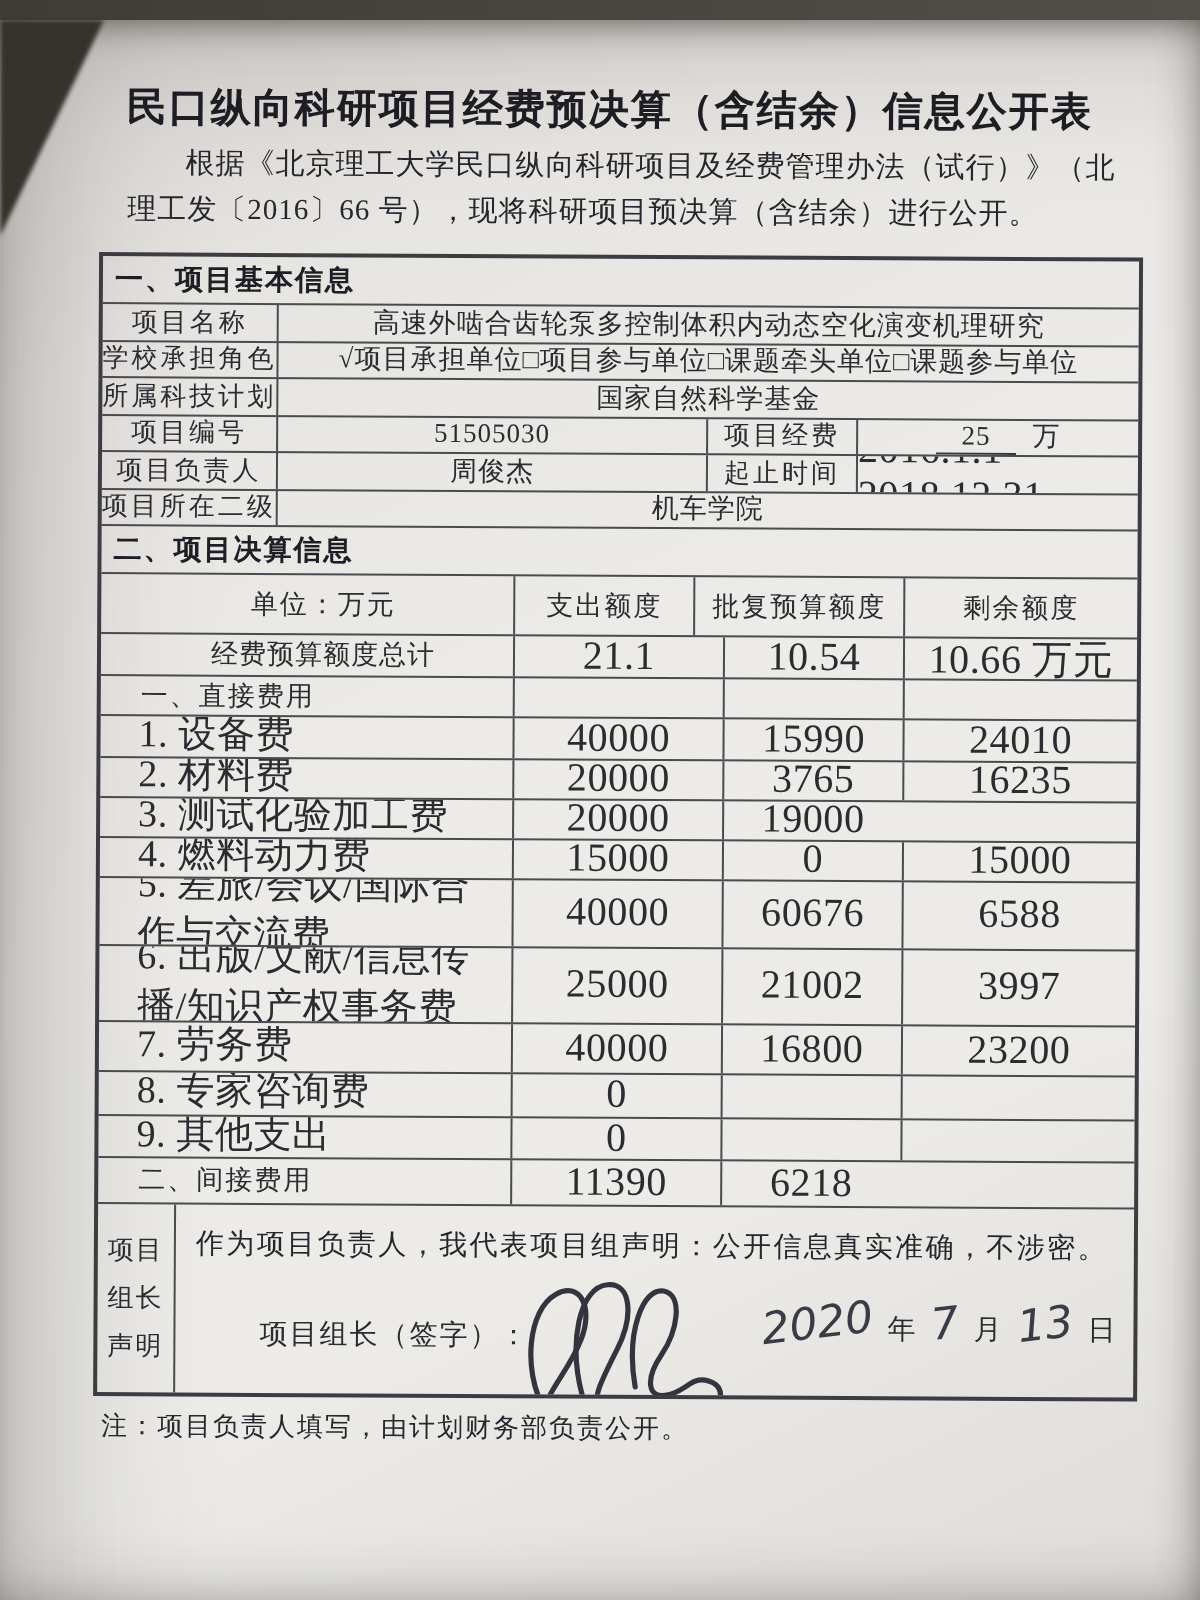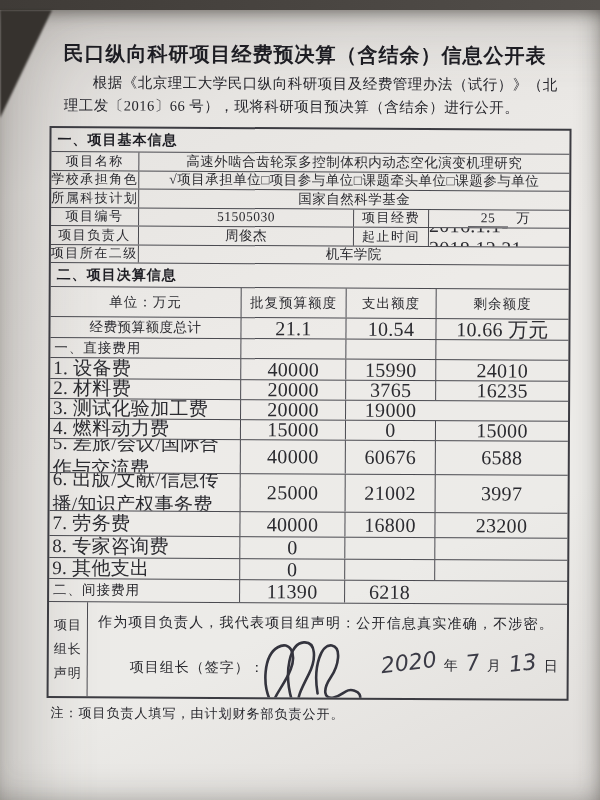--- a/index.html
+++ b/index.html
@@ -59,21 +59,21 @@
   .blabel{
     justify-content:flex-start;font-size:19px;letter-spacing:.3px;
     padding:1px 2px 1px 3px;line-height:1.3;text-align:left;
   }
   .dhead{justify-content:flex-start;padding-left:4px;font-size:13.5px;letter-spacing:1px;}
   .chead{font-size:13.5px;letter-spacing:1px;}
   
   .w87{width:87px;flex:none;}
   .w215{width:215px;flex:none;}
   .w75{width:75px;flex:none;}
-  .w162{width:190px;flex:none;}
+  .w162{width:190px;flex:none;margin-left:16px;}
   .w105{width:105px;flex:none;}
   .w90{width:90px;flex:none;}
   .w38{width:38px;flex:none;}
   .grow{flex:1;}
   
   .h-sec1{height:23px;}
   .h-basic{height:18.5px;}
   .h-sec2{height:24px;}
   .h-ch{height:30px;}
   .h-total{height:21px;}
@@ -158,22 +158,22 @@
           <div class="c lbl w87">项目所在二级</div>
           <div class="c val grow">机车学院</div>
         </div>
 
         <div class="t-row h-sec2">
           <div class="c sec grow">二、项目决算信息</div>
         </div>
 
         <div class="t-row h-ch">
           <div class="c chead w162">单位：万元</div>
+          <div class="c chead w90">支出额度</div>
           <div class="c chead w105">批复预算额度</div>
-          <div class="c chead w90">支出额度</div>
           <div class="c chead grow">剩余额度</div>
         </div>
 
         <div class="t-row h-total">
           <div class="c val w162">经费预算额度总计</div>
           <div class="c num w105">21.1</div>
           <div class="c num w90">10.54</div>
           <div class="c num grow">10.66 万元</div>
         </div>
 

